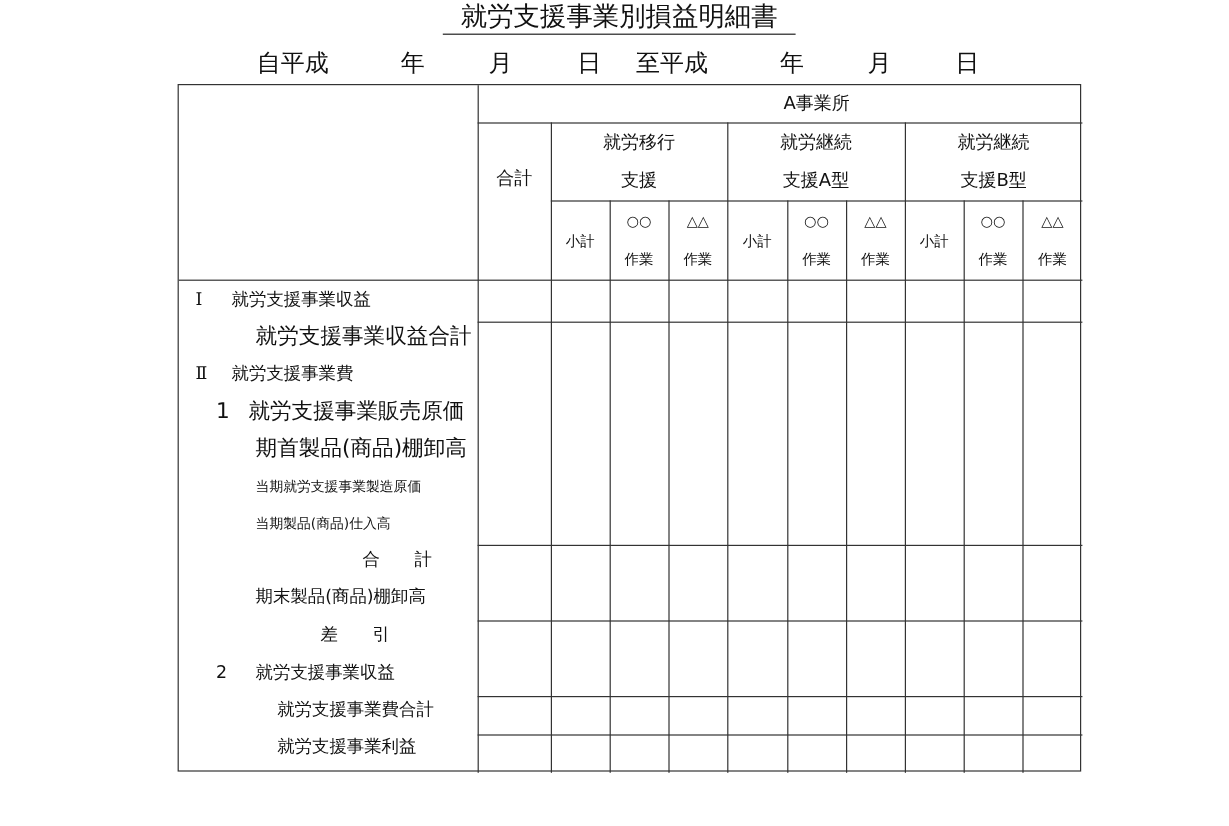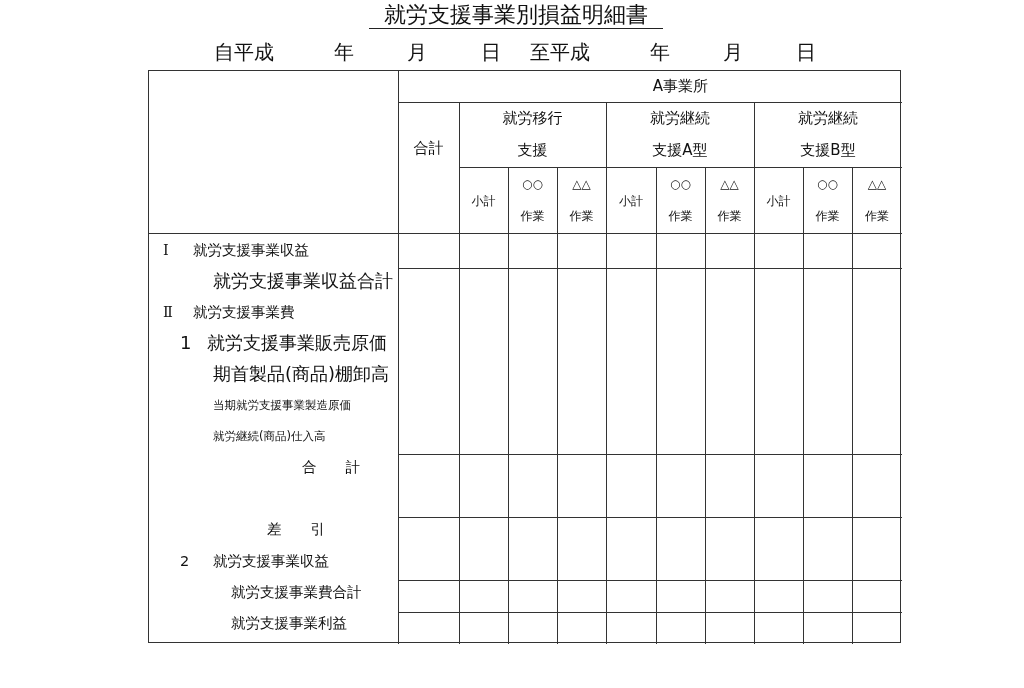--- a/index.html
+++ b/index.html
@@ -94,22 +94,23 @@
   <span class="lbl small" style="left:64px; top:200px;">就労支援事業収益合計</span>
 
   <span class="lbl" style="left:14px; top:231px; font-family:'DejaVu Serif',serif;">Ⅱ</span>
   <span class="lbl" style="left:44px; top:231px;">就労支援事業費</span>
 
   <span class="lbl small" style="left:31px; top:262px;">1</span>
   <span class="lbl small" style="left:58px; top:262px;">就労支援事業販売原価</span>
 
   <span class="lbl small" style="left:64px; top:293px;">期首製品(商品)棚卸高</span>
   <span class="lbl small" style="left:64px; top:324px; font-size:11.5px;">当期就労支援事業製造原価</span>
-  <span class="lbl small" style="left:64px; top:355px; font-size:11.5px;">就労継続(商品)仕入高</span>
+  <span class="lbl small" style="left:64px; top:355px; font-size:11.5px;">当期製品(商品)仕入高</span>
   <span class="lbl" style="left:118px; top:386px; white-space:pre;margin-left:35px;">合　　計</span>
+  <span class="lbl" style="left:64px; top:417px;">期末製品(商品)棚卸高</span>
   <span class="lbl" style="left:118px; top:448px; white-space:pre;">差　　引</span>
 
   <span class="lbl" style="left:31px; top:480px;">2</span>
   <span class="lbl" style="left:64px; top:480px;">就労支援事業収益</span>
 
   <span class="lbl" style="left:82px; top:511px;">就労支援事業費合計</span>
   <span class="lbl" style="left:82px; top:542px;">就労支援事業利益</span>
 
   <div>
     <div class="cell" style="left:249px; top:162px; width:61px; height:35px;"></div>

